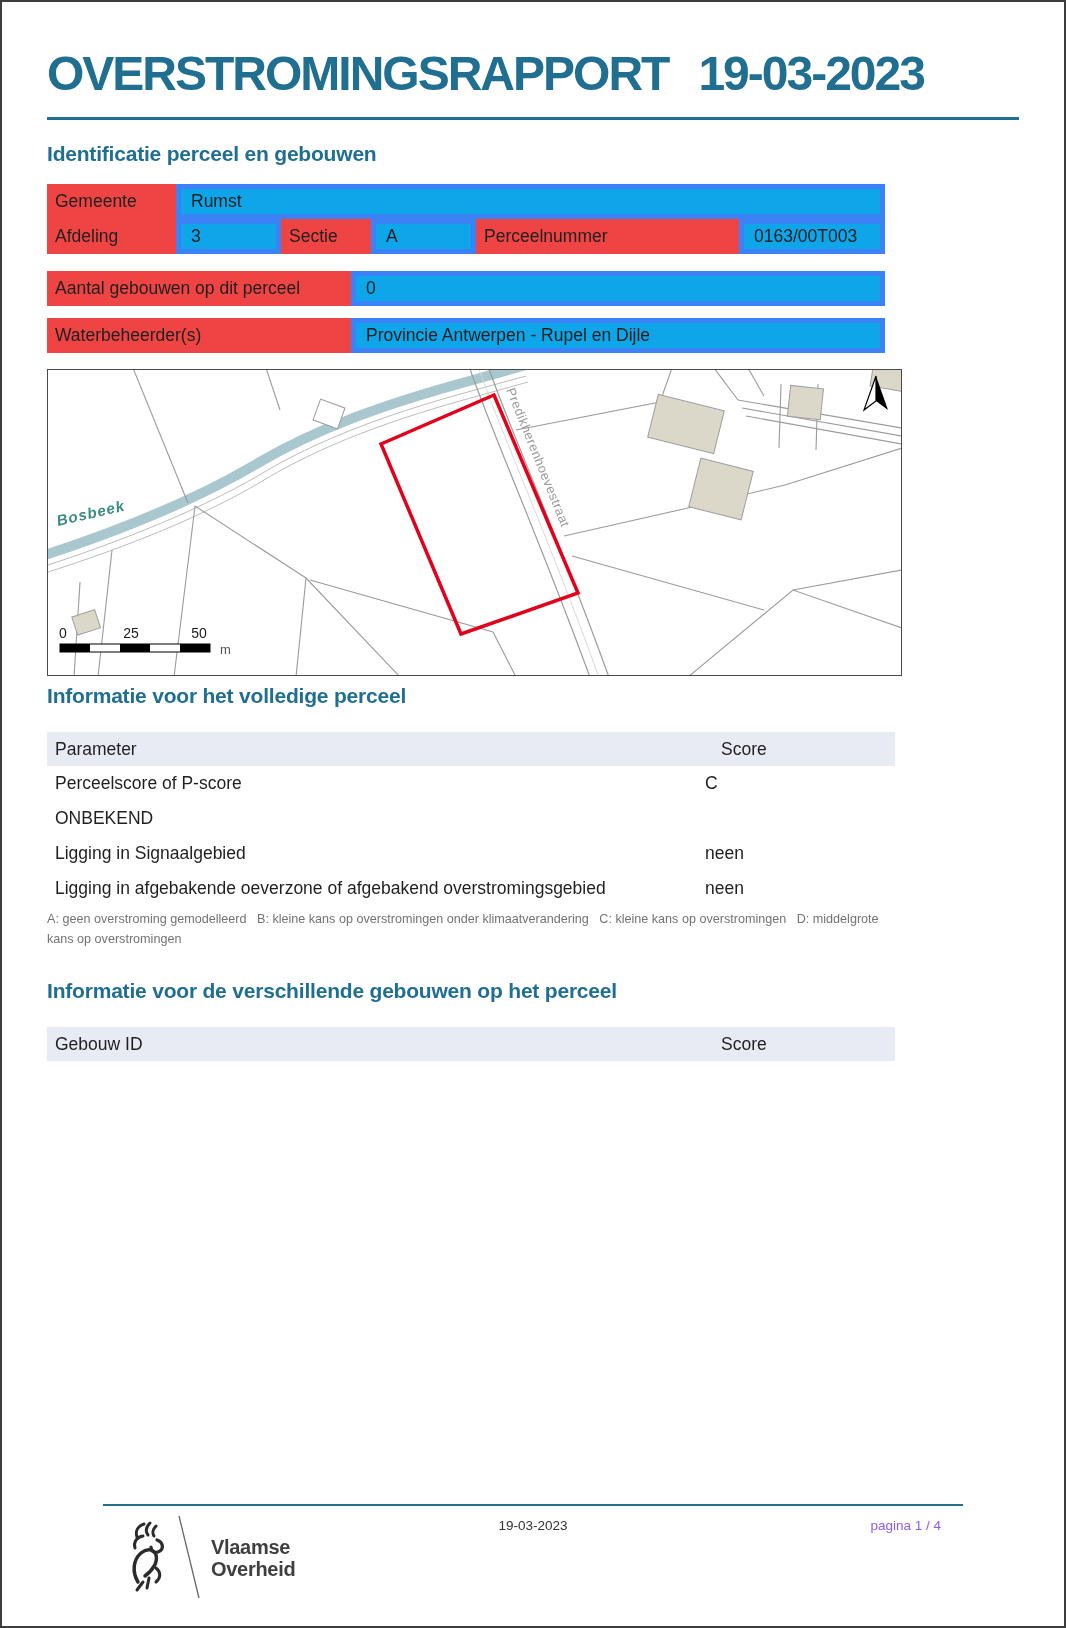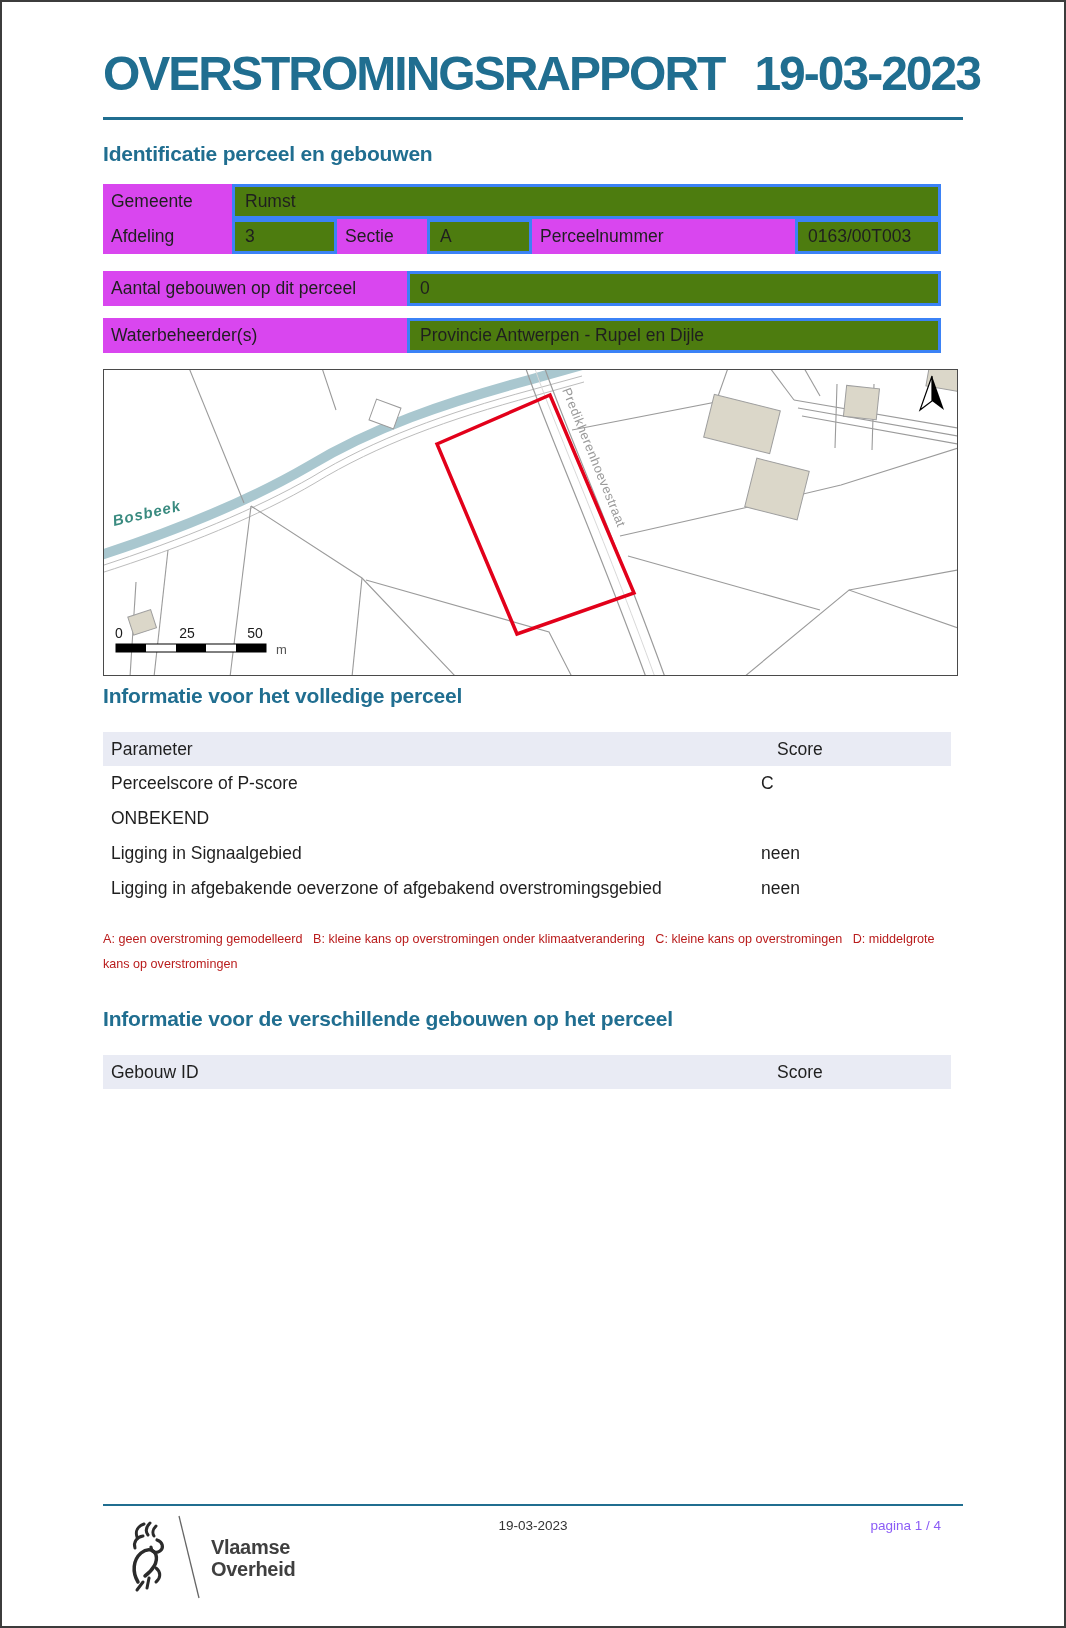--- a/index.html
+++ b/index.html
@@ -5,21 +5,21 @@
   html,body{margin:0;padding:0;background:#fff;}
   .page{
     position:relative;
     width:1066px;height:1628px;
     box-sizing:border-box;
     border:2px solid #3c3c3c;
     background:#ffffff;
     font-family:"Liberation Sans",sans-serif;
     color:#1f1f1f;
     overflow:hidden;
-    padding:0 101px;
+    padding:0 45px;
   }
   
   .title-row{
     display:flex;align-items:baseline;gap:30px;
     margin-top:44px;
     color:#206e90;font-weight:bold;
     font-size:48px;letter-spacing:-2px;
     white-space:nowrap;
   }
   .title-rule{height:3px;background:#206e90;margin-top:16px;}
@@ -32,40 +32,40 @@
   .h-perceel{margin-top:8px;}
   .h-gebouwen{margin-top:30px;}
   
   .id-table{width:838px;}
   .id-table .row{display:grid;height:35px;}
   .rowA{grid-template-columns:129px 1fr;margin-top:18px;}
   .rowB{grid-template-columns:129px 105px 90px 105px 263px 1fr;}
   .rowC{grid-template-columns:304px 1fr;margin-top:17px;}
   .rowD{grid-template-columns:304px 1fr;margin-top:12px;}
   .cell{display:flex;align-items:center;font-size:17.5px;box-sizing:border-box;}
-  .cell.label{background:#d946ef;padding-left:8px;}
-  .cell.value{background:#4d7c0f;border:3px solid #3b82f6;padding-left:10px;}
+  .cell.label{background:#ef4444;padding-left:8px;}
+  .cell.value{background:#0ea5e9;border:5px solid #3b82f6;padding-left:10px;}
   
   .map{
     margin-top:16px;width:855px;height:307px;
     border:1px solid #4a4a4a;box-sizing:border-box;
     background:#fff;position:relative;
   }
   .map svg{display:block;}
   .map text{font-family:"Liberation Sans",sans-serif;}
   .stream-label{font-family:"DejaVu Serif",serif;font-style:italic;font-weight:bold;letter-spacing:1px;}
   
   .score-table{width:848px;margin-top:24px;}
   .score-table .srow{display:grid;grid-template-columns:650px 1fr;align-items:center;height:35px;font-size:17.5px;}
   .score-table .shead{background:#e9ebf4;height:34px;gap:16px;}
   .score-table .srow > div{padding-left:8px;}
   
   .footnote{
-    margin-top:21px;font-size:12.6px;line-height:25px;
-    white-space:pre-wrap;color:#b91c1c;width:845px;
+    margin-top:3px;font-size:12.6px;line-height:20px;
+    white-space:pre-wrap;color:#737373;width:845px;
   }
   
   .symbool-row{margin-top:34px;display:flex;align-items:baseline;gap:30px;}
   .symbool-row h2{font-size:20px;}
   .symbool-value{font-size:17.5px;color:#1f1f1f;}
   
   .footer{position:absolute;left:101px;right:101px;top:1502px;}
   .footer-line{height:2px;background:#206e90;}
   .footer-logo{position:absolute;left:20px;top:10px;display:flex;align-items:flex-start;}
   .footer-org{margin-left:2px;margin-top:22px;font-size:20px;font-weight:bold;color:#3f3f3f;line-height:22px;letter-spacing:-0.3px;}

